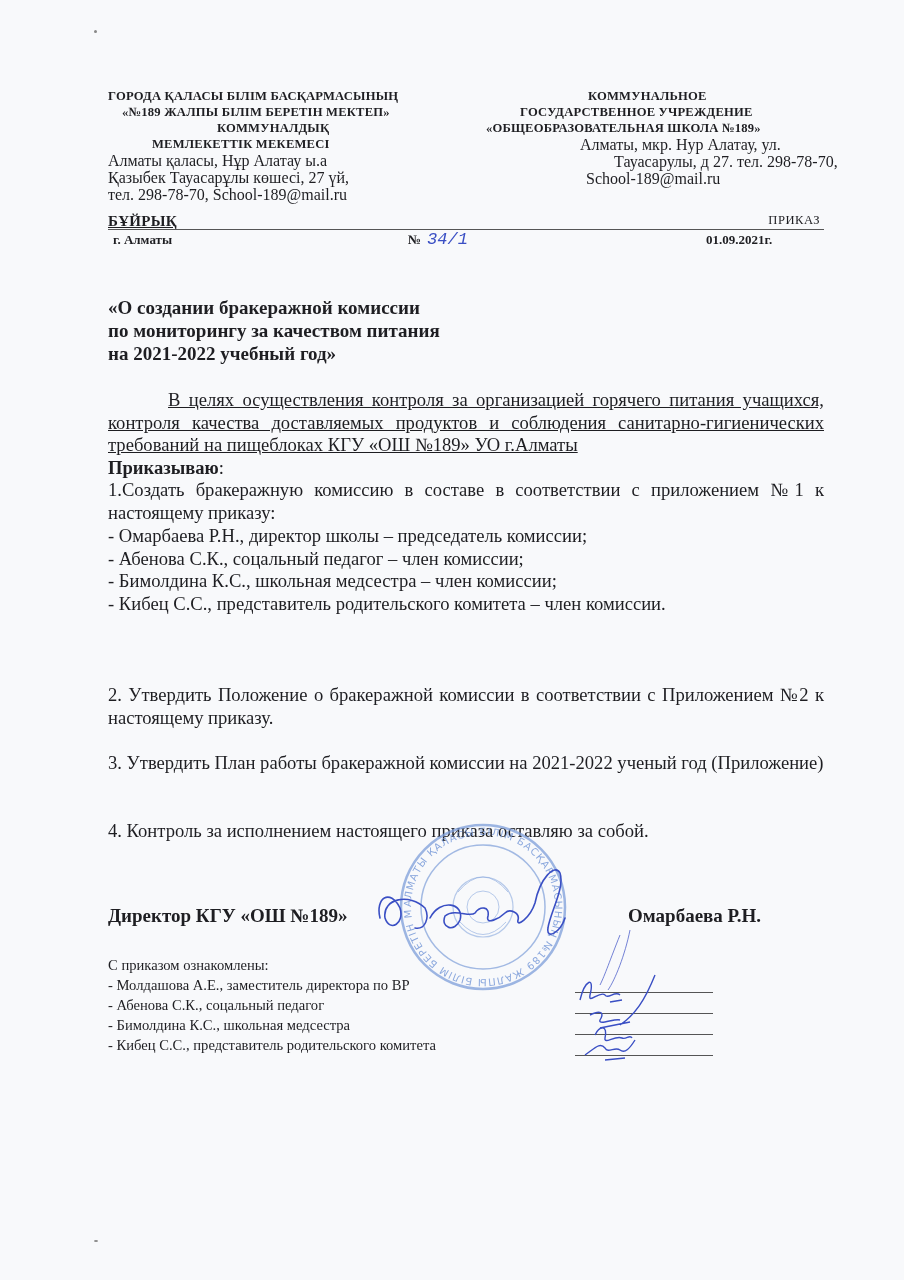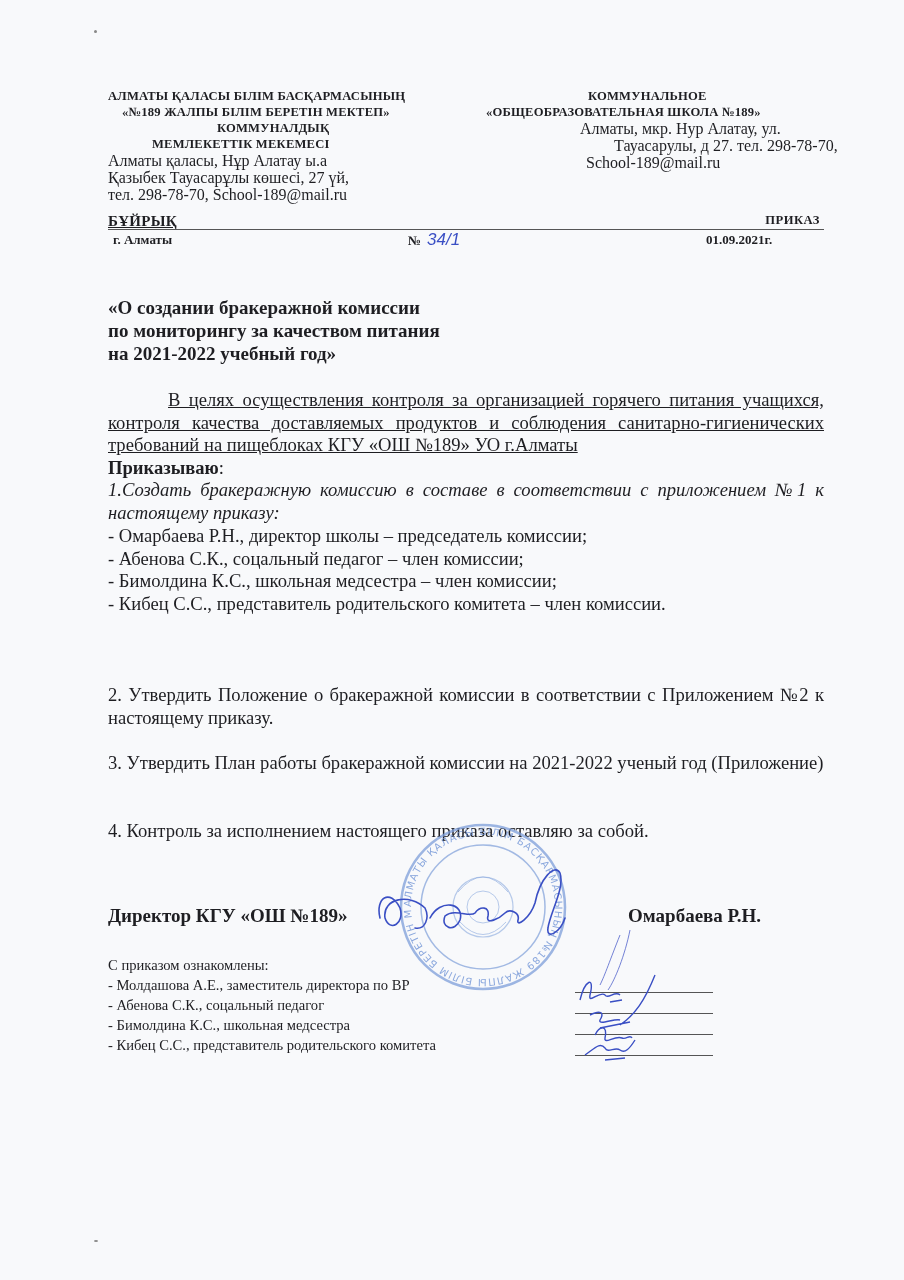--- a/index.html
+++ b/index.html
@@ -6,25 +6,25 @@
   body {
     width: 904px; height: 1280px; background: #f7f8fa; position: relative; overflow: hidden;
     font-family: "Liberation Serif", serif; color: #1e1e22;
   }
   .page { position: absolute; left: 0; top: 0; width: 904px; height: 1280px; background: #f8f9fb; }
   .hdr-left { position: absolute; left: 108px; top: 88px; width: 330px; }
   .hdr-right { position: absolute; left: 438px; top: 88px; width: 390px; }
   .hb { font-weight: bold; font-size: 12.6px; line-height: 16px; text-align: center; white-space: nowrap; letter-spacing: 0.2px; }
   .hn { font-size: 16px; line-height: 17px; white-space: nowrap; }
   .order-label-kz { position: absolute; left: 108px; top: 213px; font-weight: bold; font-size: 15px; text-decoration: underline; letter-spacing: 0.3px; }
-  .order-label-ru { position: absolute; right: 84px; top: 213px; font-weight: bold; font-size: 12.6px; letter-spacing: 0.5px; }
+  .order-label-ru { position: absolute; right: 84px; top: 213px; font-weight: normal; font-size: 12.6px; letter-spacing: 0.5px; }
   .rule { position: absolute; left: 108px; top: 229px; width: 716px; height: 1px; background: #555; }
   .city { position: absolute; left: 113px; top: 232px; font-weight: bold; font-size: 13px; }
   .num { position: absolute; left: 408px; top: 230px; font-weight: bold; font-size: 13px; }
-  .num-hand { font-family: Liberation Sans, sans-serif; font-style: italic; color: #3a4fc4; font-weight: normal; font-size: 17px; margin-left: 6px; }
+  .num-hand { font-family: Liberation Mono, monospace; font-style: italic; color: #3a4fc4; font-weight: normal; font-size: 17px; margin-left: 6px; }
   .date { position: absolute; left: 706px; top: 232px; font-weight: bold; font-size: 13px; }
   .title { position: absolute; left: 108px; top: 296px; font-weight: bold; font-size: 19px; line-height: 23px; }
   .body { position: absolute; left: 108px; width: 716px; font-size: 18.6px; line-height: 22.6px; }
   .just { text-align: justify; text-align-last: left; }
   .indent { text-indent: 60px; text-decoration: underline; }
   .b { font-weight: bold; }
   .sig-row { position: absolute; left: 108px; top: 905px; width: 716px; font-weight: bold; font-size: 19px; }
   .sig-name { position: absolute; left: 628px; top: 905px; font-weight: bold; font-size: 19px; }
   .ack { position: absolute; left: 108px; top: 955px; font-size: 14.6px; line-height: 20px; }
   .ack-line { position: absolute; left: 575px; width: 138px; height: 1px; background: #555; }
@@ -34,31 +34,32 @@
 </style>
 </head>
 <body>
 
 <div class="page">
 
   <span class="speck" style="left:94px;top:30px;"></span>
   <span class="speck" style="left:94px;top:1240px;width:4px;height:2px;"></span>
 
   <div class="hdr-left">
-    <div class="hb" style="text-align:left;">АЛМАТЫ ҚАЛАСЫ БІЛІМ БАСҚАРМАСЫНЫҢ</div>
+    <div class="hb" style="text-align:left;">ГОРОДА ҚАЛАСЫ БІЛІМ БАСҚАРМАСЫНЫҢ</div>
     <div class="hb" style="text-align:left;padding-left:14px;">«№189 ЖАЛПЫ БІЛІМ БЕРЕТІН МЕКТЕП»</div>
     <div class="hb" style="text-align:left;padding-left:109px;">КОММУНАЛДЫҚ</div>
     <div class="hb" style="text-align:left;padding-left:44px;">МЕМЛЕКЕТТІК МЕКЕМЕСІ</div>
     <div class="hn">Алматы қаласы, Нұр Алатау ы.а</div>
     <div class="hn">Қазыбек Тауасарұлы көшесі, 27 үй,</div>
     <div class="hn">тел. 298-78-70, School-189@mail.ru</div>
   </div>
 
   <div class="hdr-right">
     <div class="hb" style="text-align:left;padding-left:150px;">КОММУНАЛЬНОЕ</div>
+    <div class="hb" style="text-align:left;padding-left:82px;">ГОСУДАРСТВЕННОЕ УЧРЕЖДЕНИЕ</div>
     <div class="hb" style="text-align:left;padding-left:48px;">«ОБЩЕОБРАЗОВАТЕЛЬНАЯ ШКОЛА №189»</div>
     <div class="hn" style="padding-left:142px;">Алматы, мкр. Нур Алатау, ул.</div>
     <div class="hn" style="padding-left:176px;">Тауасарулы, д 27. тел. 298-78-70,</div>
     <div class="hn" style="padding-left:148px;">School-189@mail.ru</div>
   </div>
 
   <div class="order-label-kz">БҰЙРЫҚ</div>
   <div class="order-label-ru">ПРИКАЗ</div>
   <div class="rule"></div>
   <div class="city">г. Алматы</div>
@@ -71,21 +72,21 @@
     <div>«О создании бракеражной комиссии</div>
     <div>по мониторингу за качеством питания</div>
     <div>на 2021-2022 учебный год»</div>
   </div>
 
   <div class="body just indent" style="top:389px;">В целях осуществления контроля за организацией горячего питания учащихся, контроля качества доставляемых продуктов и соблюдения санитарно-гигиенических  требований на пищеблоках КГУ «ОШ №189» УО г.Алматы</div>
   <div class="body" style="top:457px;">
     <span class="b">Приказываю</span><span>:</span>
   </div>
 
-  <div class="body just" style="top:479px;font-style:italic;">1.Создать бракеражную комиссию в составе в соответствии с приложением №1 к настоящему приказу:</div>
+  <div class="body just" style="top:479px;">1.Создать бракеражную комиссию в составе в соответствии с приложением №1 к настоящему приказу:</div>
   <div class="body" style="top:525px;">
     <div>- Омарбаева Р.Н., директор школы – председатель комиссии;</div>
     <div>- Абенова С.К., соцальный педагог – член комиссии;</div>
     <div>- Бимолдина К.С., школьная медсестра – член комиссии;</div>
     <div>- Кибец С.С., представитель родительского комитета – член комиссии.</div>
   </div>
 
   <div class="body just" style="top:684px;">2. Утвердить Положение о бракеражной комиссии в соответствии с Приложением №2 к настоящему приказу.</div>
 
   <div class="body just" style="top:752px;">3. Утвердить План работы бракеражной комиссии  на 2021-2022 ученый год (Приложение)</div>

